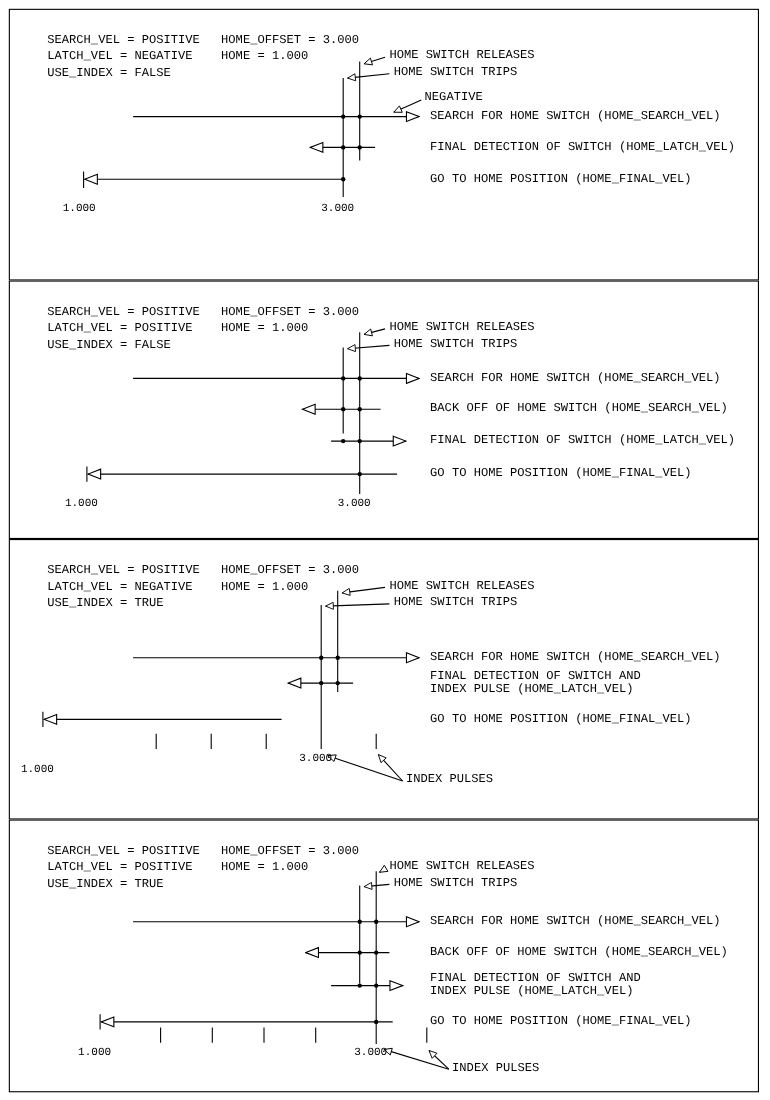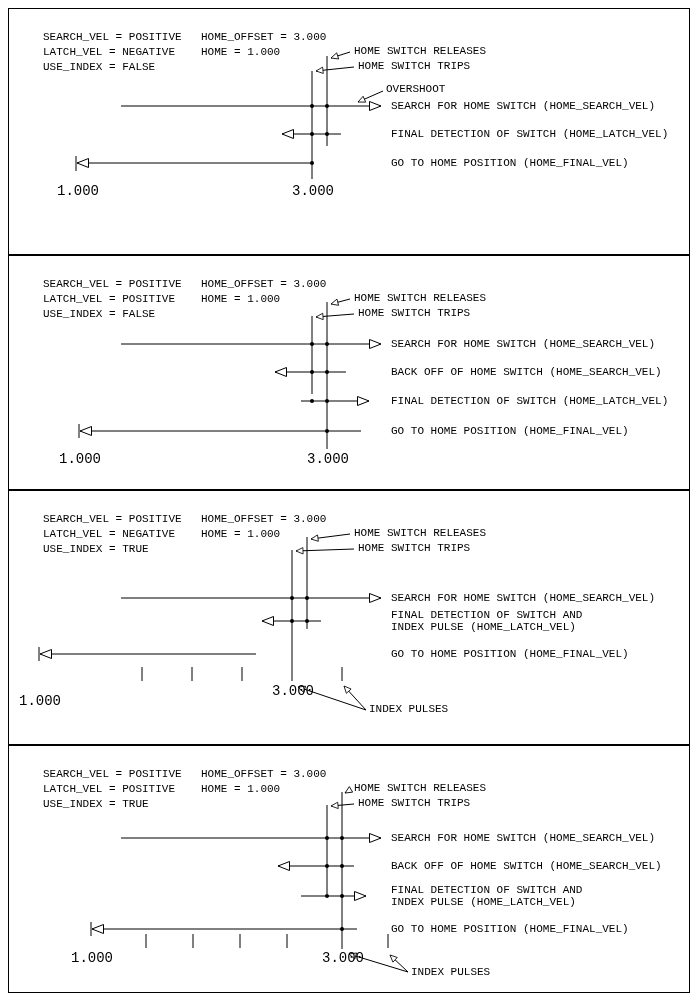--- a/index.html
+++ b/index.html
@@ -1,21 +1,21 @@
 <!DOCTYPE html>
 <html><head>
 <meta charset="utf-8">
 <style>
   html,body{margin:0;padding:0;background:#fff;}
   #page{position:relative;width:700px;height:1000px;background:#ffffff;overflow:hidden;
         font-family:"DejaVu Sans Mono","Liberation Mono",monospace;color:#000;}
   .panel{position:absolute;left:8px;width:682px;border:1px solid #000;background:#fff;box-sizing:border-box;}
   .panel svg{position:absolute;left:0;top:0;}
   .txt{position:absolute;font-size:11px;line-height:12px;white-space:nowrap;color:#000;font-family:Liberation Mono, monospace;}
-  .pos{font-size:14px;}
+  .pos{font-size:10px;}
 </style>
 </head>
 <body>
 
 <div id="page">
 
   <div class="panel" style="top:8px;height:247px;">
     <svg width="680" height="245">
       <defs>
         <marker id="oa1" markerWidth="14" markerHeight="12" refX="13" refY="6" orient="auto" markerUnits="userSpaceOnUse">
@@ -44,21 +44,21 @@
         <circle cx="303" cy="154" r="2"></circle>
       </g>
     </svg>
     <div class="txt" style="left:34px;top:22px;">SEARCH_VEL = POSITIVE</div>
     <div class="txt" style="left:192px;top:22px;">HOME_OFFSET = 3.000</div>
     <div class="txt" style="left:34px;top:37px;">LATCH_VEL = NEGATIVE</div>
     <div class="txt" style="left:192px;top:37px;">HOME = 1.000</div>
     <div class="txt" style="left:34px;top:52px;">USE_INDEX = FALSE</div>
     <div class="txt" style="left:345px;top:36px;">HOME SWITCH RELEASES</div>
     <div class="txt" style="left:349px;top:51px;">HOME SWITCH TRIPS</div>
-    <div class="txt" style="left:377px;top:74px;">OVERSHOOT</div>
+    <div class="txt" style="left:377px;top:74px;">NEGATIVE</div>
     <div class="txt" style="left:382px;top:91px;">SEARCH FOR HOME SWITCH (HOME_SEARCH_VEL)</div>
     <div class="txt" style="left:382px;top:119px;">FINAL DETECTION OF SWITCH (HOME_LATCH_VEL)</div>
     <div class="txt" style="left:382px;top:148px;">GO TO HOME POSITION (HOME_FINAL_VEL)</div>
     <div class="txt pos" style="left:48px;top:176px;">1.000</div>
     <div class="txt pos" style="left:283px;top:176px;">3.000</div>
   </div>
 
   <div class="panel" style="top:255px;height:235px;">
     <svg width="680" height="233">
       <defs>

